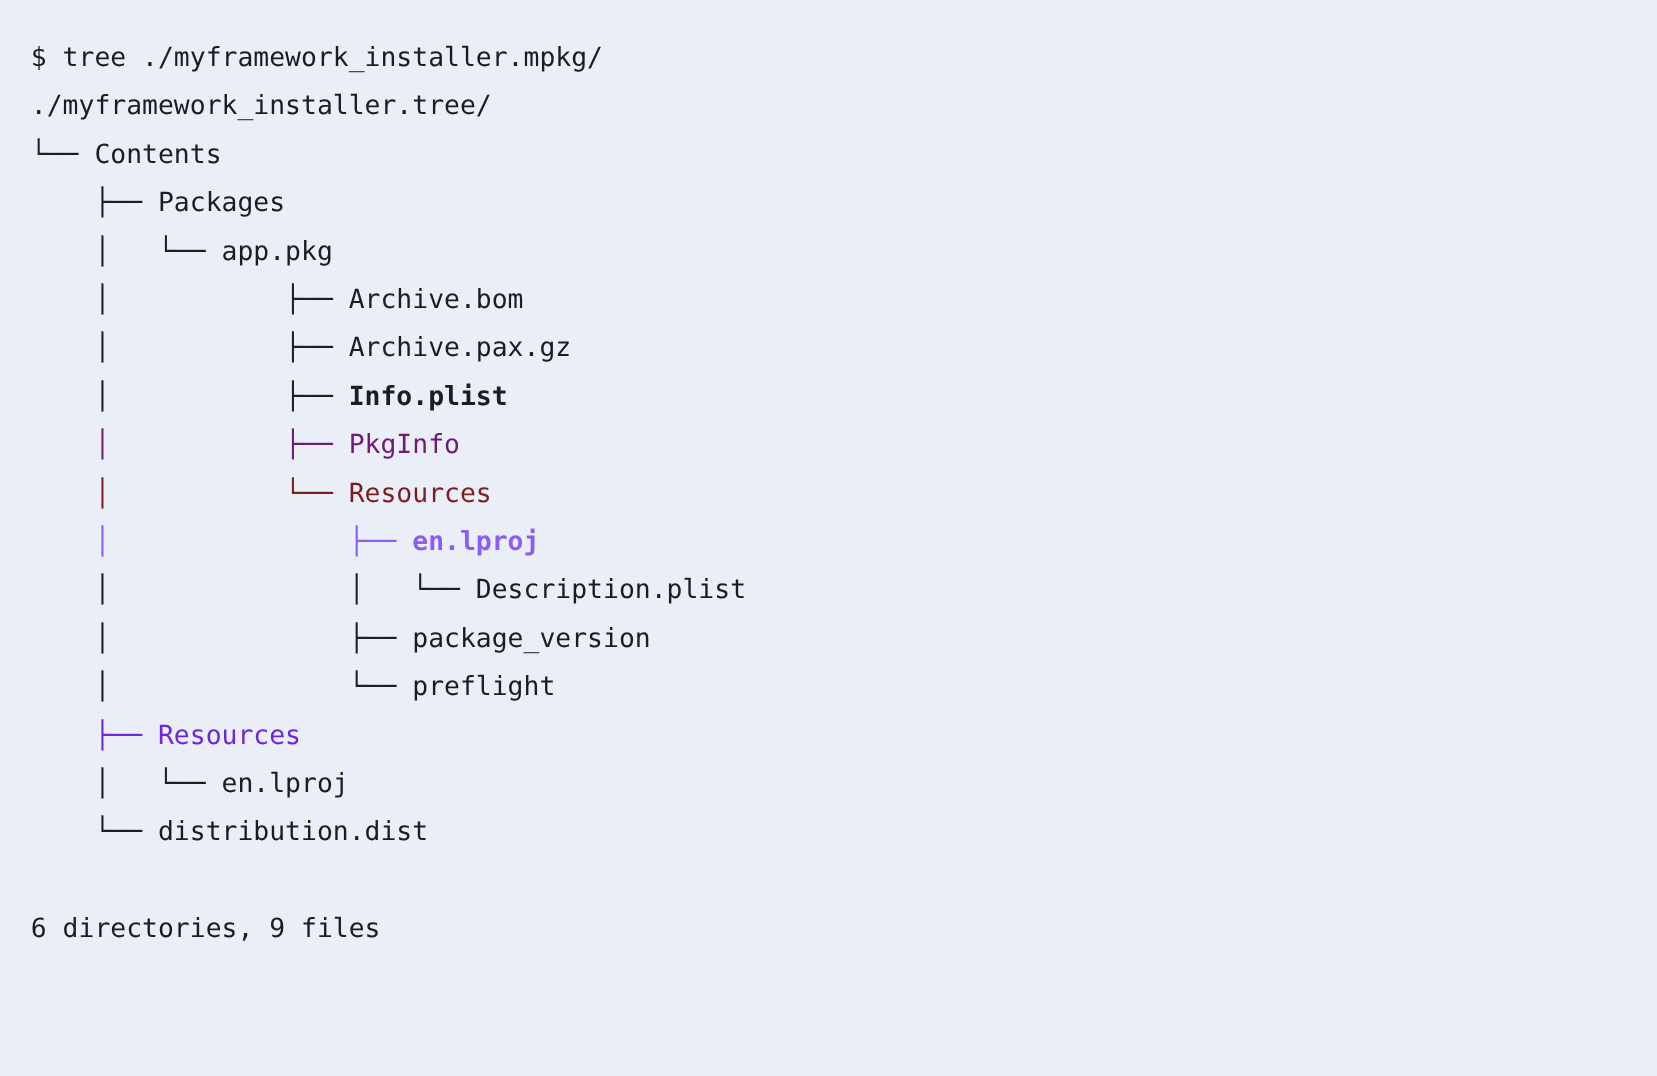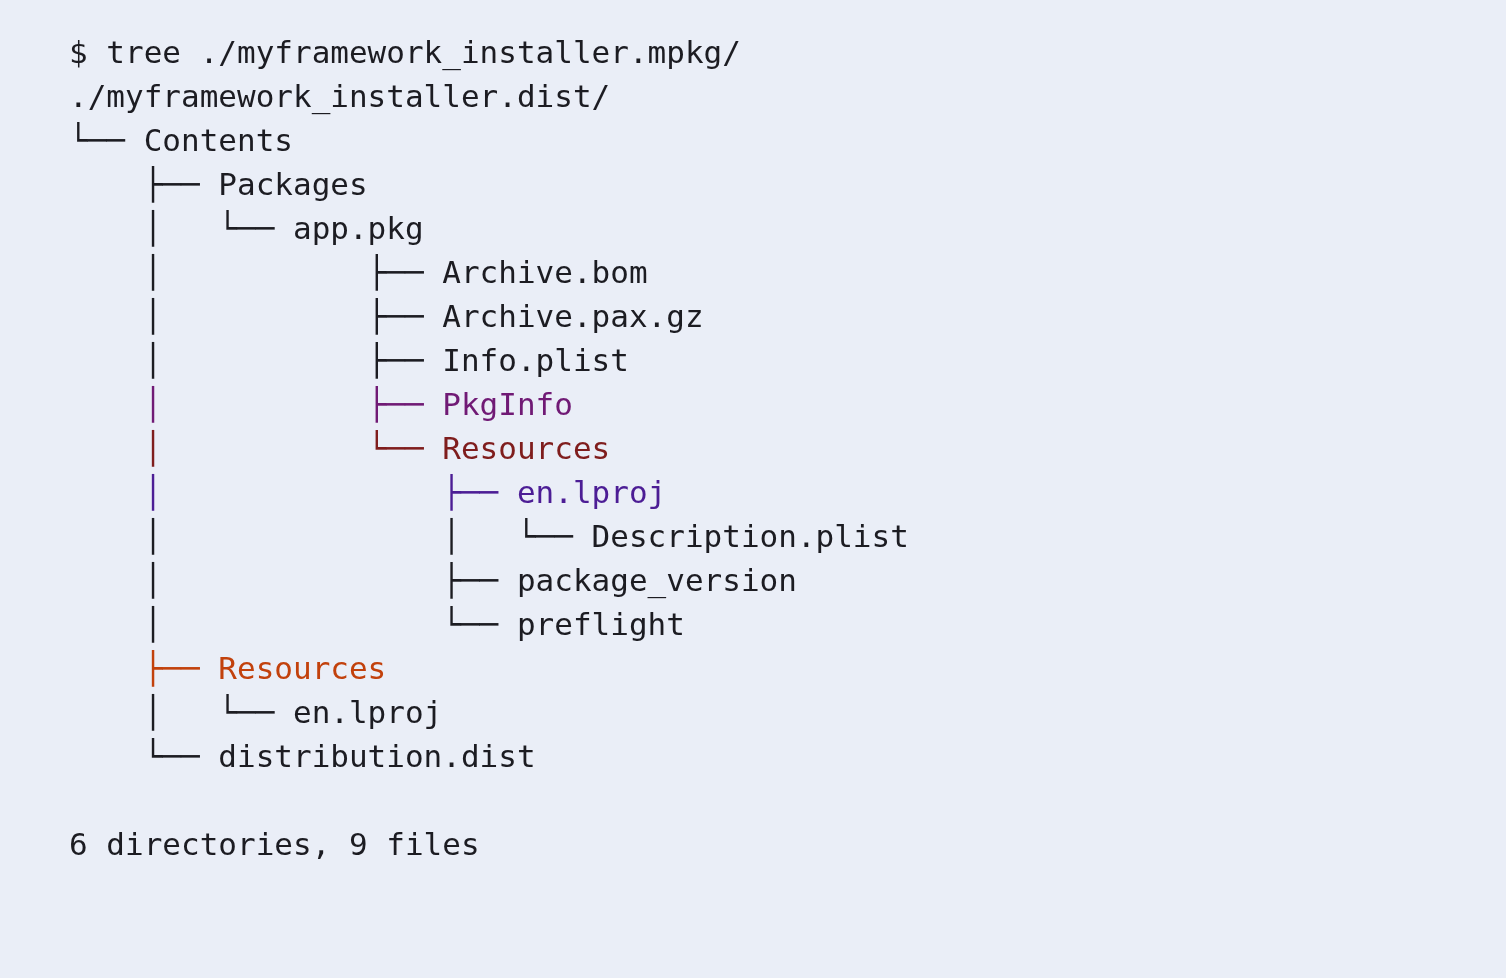--- a/index.html
+++ b/index.html
@@ -15,61 +15,60 @@
   }
   #terminal {
     width: 1506px;
     height: 978px;
     background: #eaeef7;
     box-sizing: border-box;
     padding: 30px 0 0 28px;
   }
   .line {
     font-family: "DejaVu Sans Mono", "Liberation Mono", monospace;
-    font-size: 31px;
+    font-size: 24px;
     line-height: 44px;
     height: 44px;
     color: #1c1c22;
     white-space: pre;
     letter-spacing: 0px;
     font-weight: 400;
-    margin-left: 41px;
   }
   .line.blank {
     height: 44px;
   }
   .prompt-line {
     color: #14141a;
   }
   #summary-line {
     margin-top: 0px;
   }
 </style>
 </head>
 <body style="background: rgb(234, 238, 247);">
 
 <div id="terminal" style="background: rgb(234, 238, 247);">
 
   <div class="line prompt-line" style="color: rgb(28, 28, 34);">$ tree ./myframework_installer.mpkg/</div>
 
-  <div class="line" style="color: rgb(28, 28, 34);">./myframework_installer.dist/</div>
+  <div class="line" style="color: rgb(28, 28, 34);">./myframework_installer.tree/</div>
 
   <div class="line" style="color: rgb(28, 28, 34);">└──&nbsp;Contents</div>
   <div class="line" style="color: rgb(28, 28, 34);">&nbsp;&nbsp;&nbsp;&nbsp;├──&nbsp;Packages</div>
   <div class="line" style="color: rgb(28, 28, 34);">&nbsp;&nbsp;&nbsp;&nbsp;│&nbsp;&nbsp;&nbsp;└──&nbsp;app.pkg</div>
   <div class="line" style="color: rgb(28, 28, 34);">&nbsp;&nbsp;&nbsp;&nbsp;│&nbsp;&nbsp;&nbsp;&nbsp;&nbsp;&nbsp;&nbsp;&nbsp;&nbsp;&nbsp;&nbsp;├──&nbsp;Archive.bom</div>
   <div class="line" style="color: rgb(28, 28, 34);">&nbsp;&nbsp;&nbsp;&nbsp;│&nbsp;&nbsp;&nbsp;&nbsp;&nbsp;&nbsp;&nbsp;&nbsp;&nbsp;&nbsp;&nbsp;├──&nbsp;Archive.pax.gz</div>
-  <div class="line" style="color: rgb(28, 28, 34);">&nbsp;&nbsp;&nbsp;&nbsp;│&nbsp;&nbsp;&nbsp;&nbsp;&nbsp;&nbsp;&nbsp;&nbsp;&nbsp;&nbsp;&nbsp;├──&nbsp;Info.plist</div>
+  <div class="line" style="color: rgb(28, 28, 34); font-weight: bold;">&nbsp;&nbsp;&nbsp;&nbsp;│&nbsp;&nbsp;&nbsp;&nbsp;&nbsp;&nbsp;&nbsp;&nbsp;&nbsp;&nbsp;&nbsp;├──&nbsp;Info.plist</div>
   <div class="line" style="color: #701a75;">&nbsp;&nbsp;&nbsp;&nbsp;│&nbsp;&nbsp;&nbsp;&nbsp;&nbsp;&nbsp;&nbsp;&nbsp;&nbsp;&nbsp;&nbsp;├──&nbsp;PkgInfo</div>
   <div class="line" style="color: #7f1d1d;">&nbsp;&nbsp;&nbsp;&nbsp;│&nbsp;&nbsp;&nbsp;&nbsp;&nbsp;&nbsp;&nbsp;&nbsp;&nbsp;&nbsp;&nbsp;└──&nbsp;Resources</div>
-  <div class="line" style="color: #4c1d95;">&nbsp;&nbsp;&nbsp;&nbsp;│&nbsp;&nbsp;&nbsp;&nbsp;&nbsp;&nbsp;&nbsp;&nbsp;&nbsp;&nbsp;&nbsp;&nbsp;&nbsp;&nbsp;&nbsp;├──&nbsp;en.lproj</div>
+  <div class="line" style="color: #8b5cf6; font-weight: bold;">&nbsp;&nbsp;&nbsp;&nbsp;│&nbsp;&nbsp;&nbsp;&nbsp;&nbsp;&nbsp;&nbsp;&nbsp;&nbsp;&nbsp;&nbsp;&nbsp;&nbsp;&nbsp;&nbsp;├──&nbsp;en.lproj</div>
   <div class="line" style="color: rgb(28, 28, 34);">&nbsp;&nbsp;&nbsp;&nbsp;│&nbsp;&nbsp;&nbsp;&nbsp;&nbsp;&nbsp;&nbsp;&nbsp;&nbsp;&nbsp;&nbsp;&nbsp;&nbsp;&nbsp;&nbsp;│&nbsp;&nbsp;&nbsp;└──&nbsp;Description.plist</div>
   <div class="line" style="color: rgb(28, 28, 34);">&nbsp;&nbsp;&nbsp;&nbsp;│&nbsp;&nbsp;&nbsp;&nbsp;&nbsp;&nbsp;&nbsp;&nbsp;&nbsp;&nbsp;&nbsp;&nbsp;&nbsp;&nbsp;&nbsp;├──&nbsp;package_version</div>
   <div class="line" style="color: rgb(28, 28, 34);">&nbsp;&nbsp;&nbsp;&nbsp;│&nbsp;&nbsp;&nbsp;&nbsp;&nbsp;&nbsp;&nbsp;&nbsp;&nbsp;&nbsp;&nbsp;&nbsp;&nbsp;&nbsp;&nbsp;└──&nbsp;preflight</div>
-  <div class="line" style="color: #c2410c;">&nbsp;&nbsp;&nbsp;&nbsp;├──&nbsp;Resources</div>
+  <div class="line" style="color: #6d28d9;">&nbsp;&nbsp;&nbsp;&nbsp;├──&nbsp;Resources</div>
   <div class="line" style="color: rgb(28, 28, 34);">&nbsp;&nbsp;&nbsp;&nbsp;│&nbsp;&nbsp;&nbsp;└──&nbsp;en.lproj</div>
   <div class="line" style="color: rgb(28, 28, 34);">&nbsp;&nbsp;&nbsp;&nbsp;└──&nbsp;distribution.dist</div>
 
   <div class="line blank" style="color: rgb(28, 28, 34);"></div>
 
   <div class="line" id="summary-line" style="color: rgb(28, 28, 34);">6 directories, 9 files</div>
 
 </div>
 
 </body></html>

